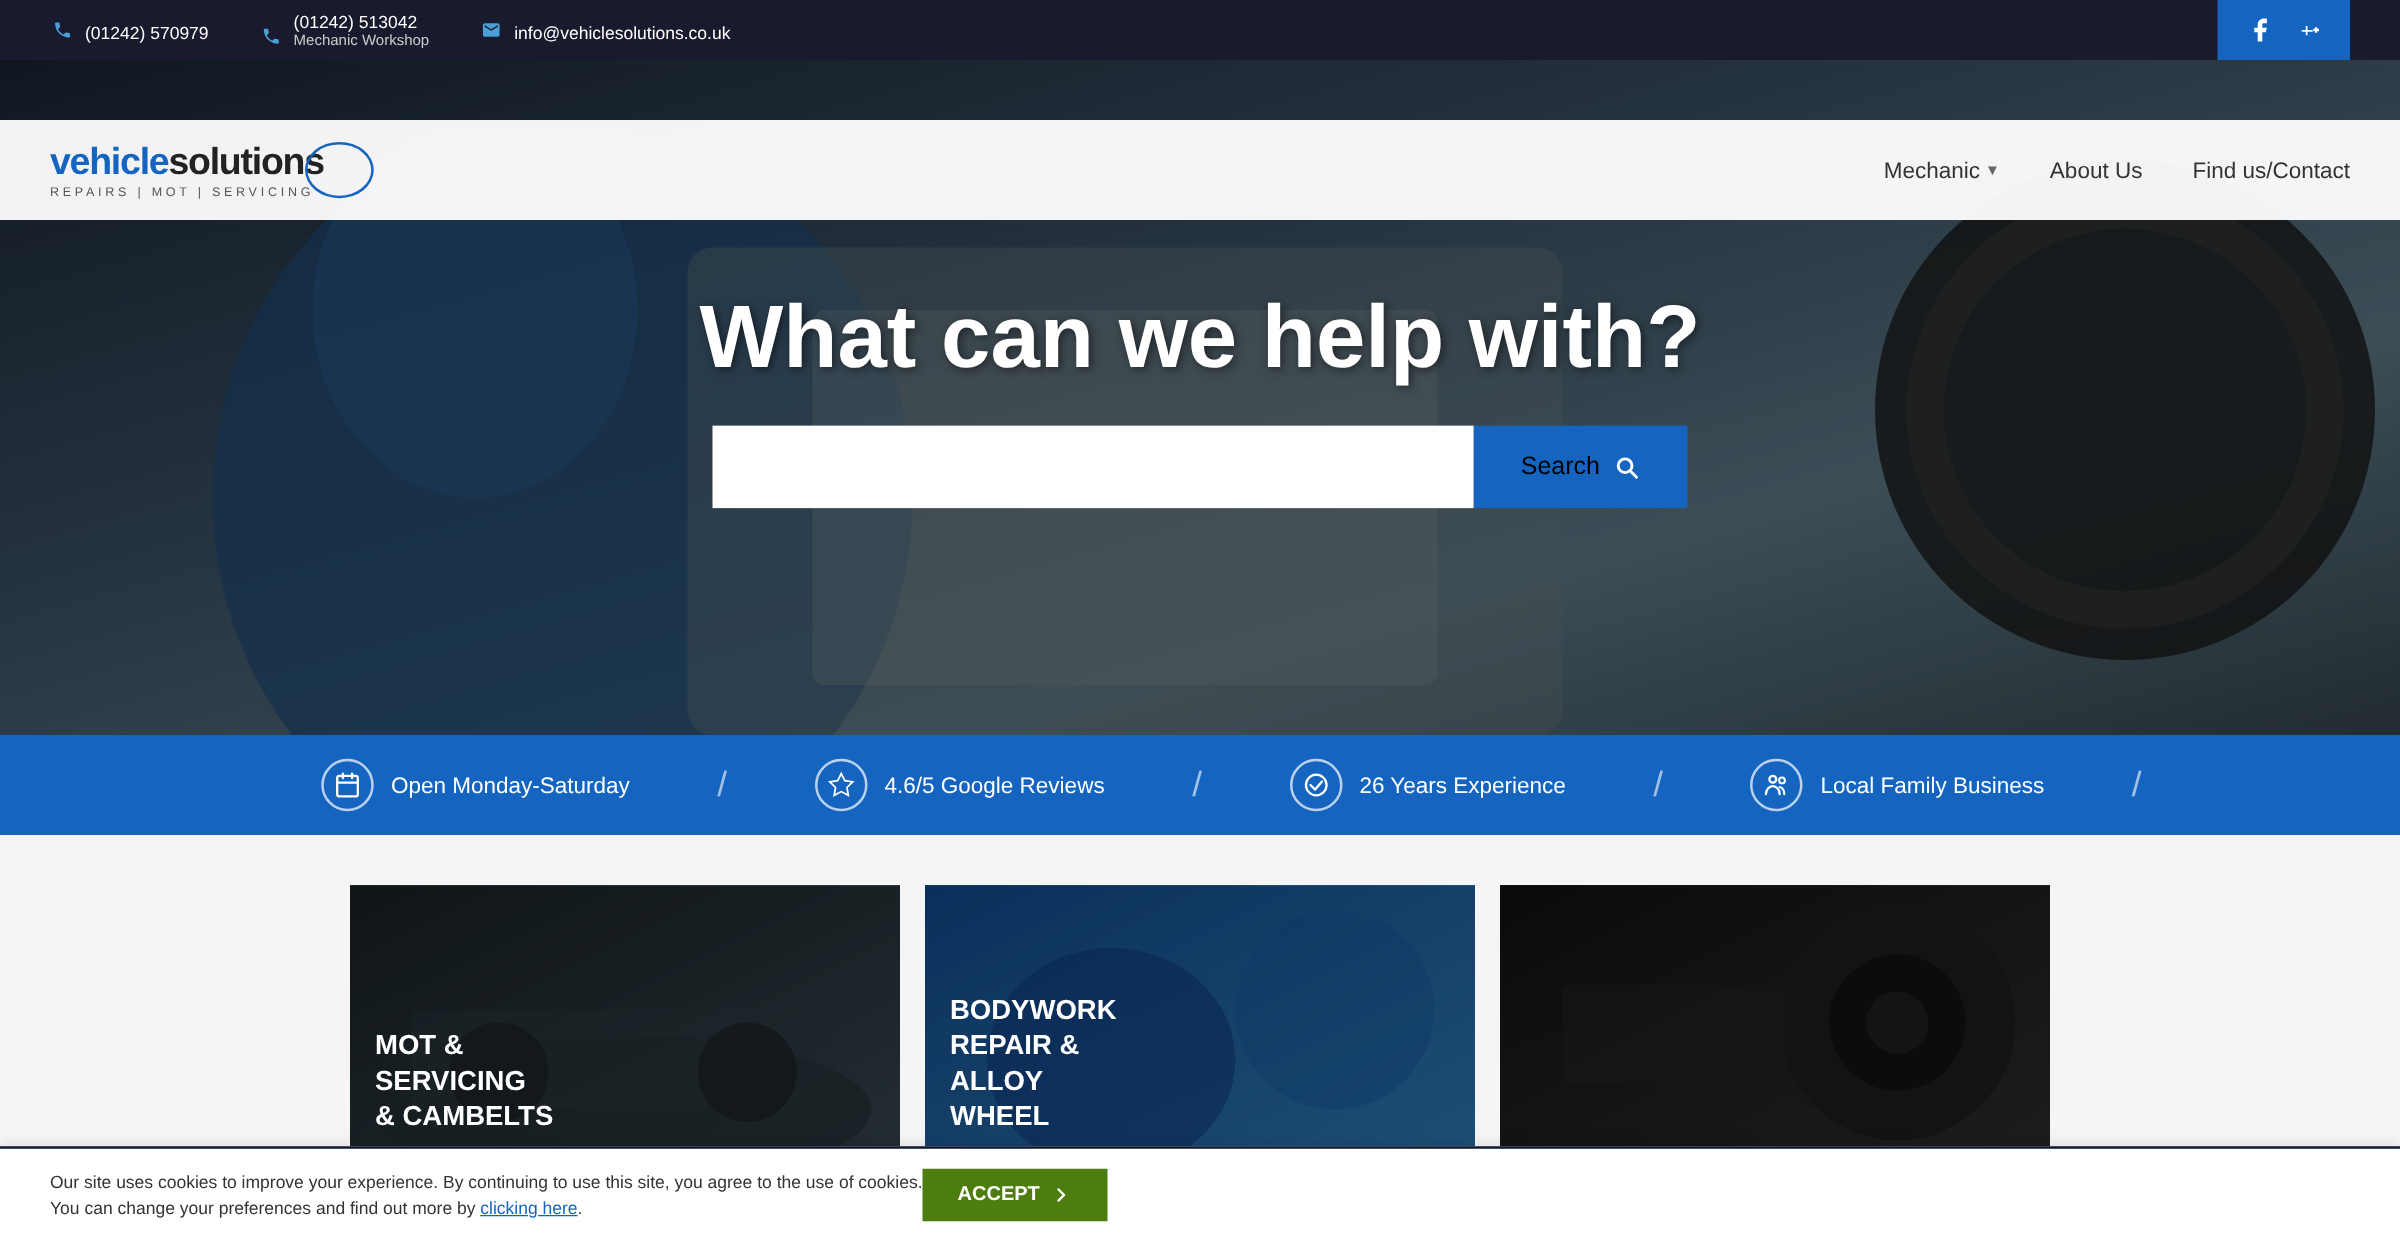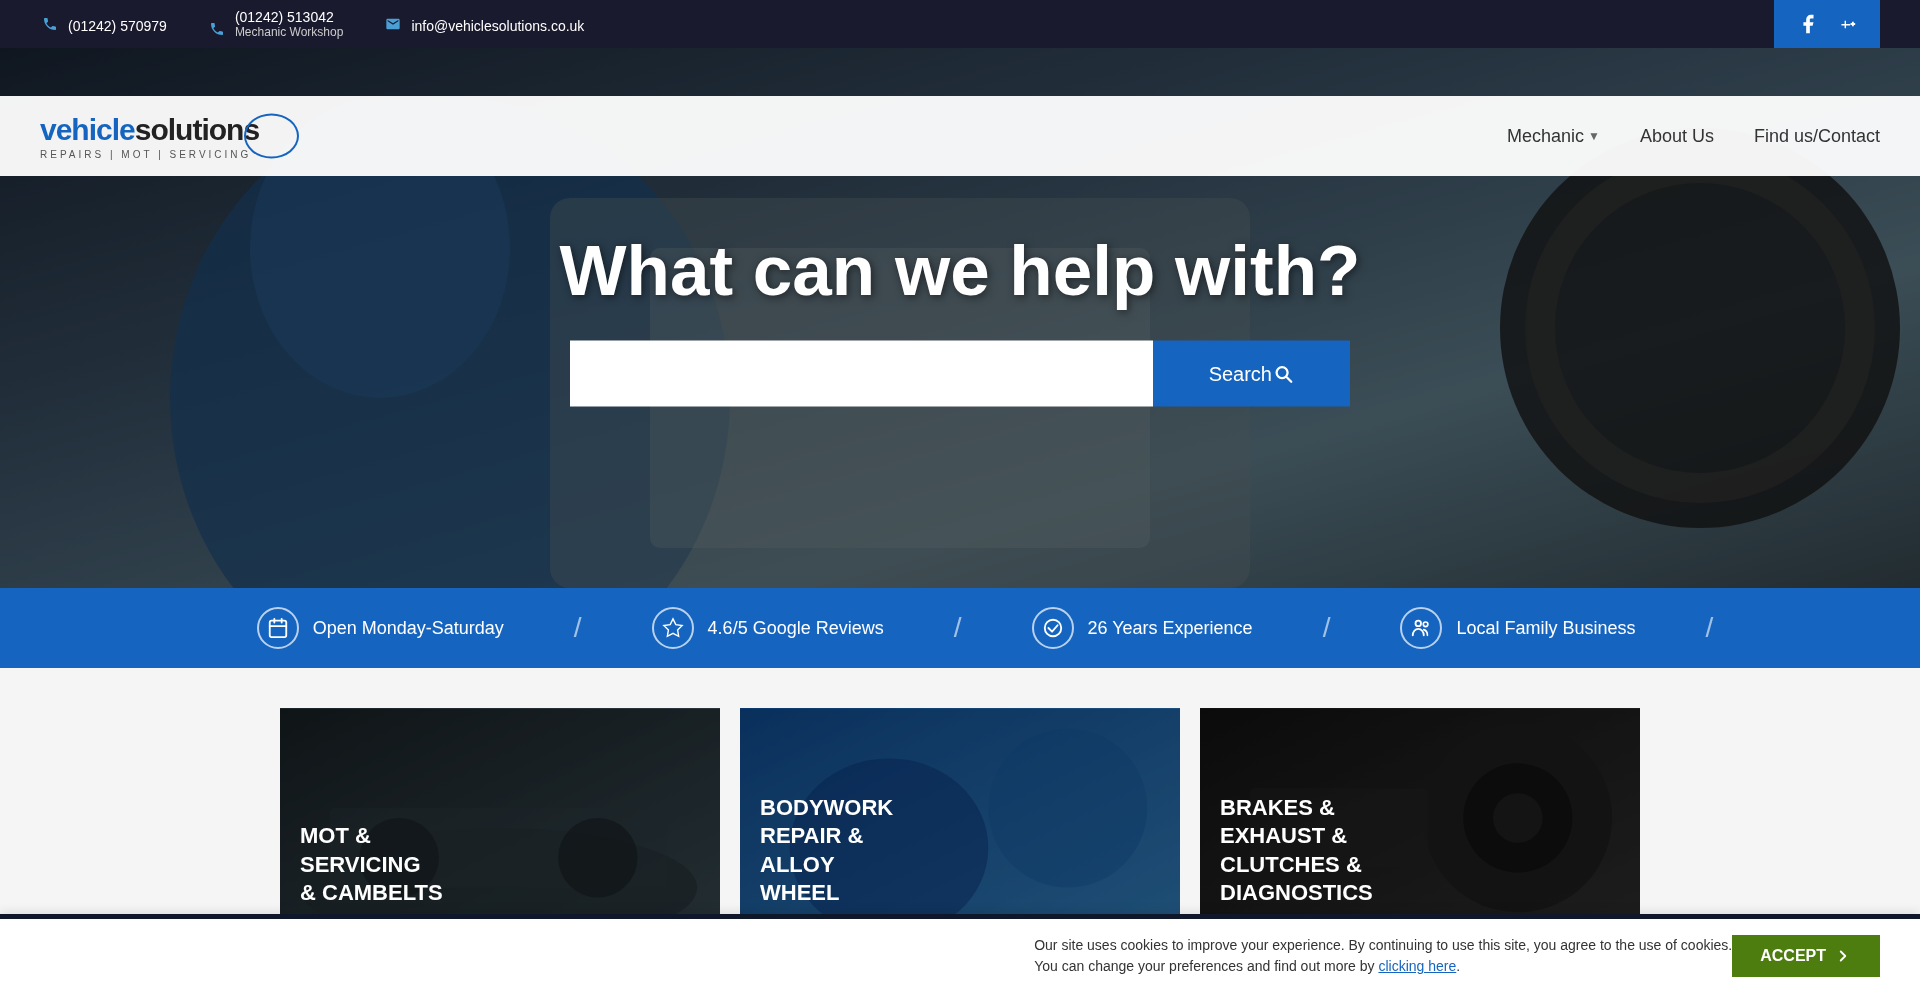--- a/index.html
+++ b/index.html
@@ -135,27 +135,28 @@
     .search-input {
       flex: 1;
       border: none;
       outline: none;
       padding: 0 20px;
       font-size: 16px;
       background: #fff;
     }
     .search-button {
       background: #1565c0;
-      color: #ffffff;
+      color: #000000;
       border: none;
-      padding: 0 56px;
+      padding: 0 38px;
       font-size: 20px;
       cursor: pointer;
       display: flex;
       align-items: center;
+      gap: 10px;
       font-weight: 500;
     }
 
     
     .stats-bar {
       background: #1565c0;
       height: 80px;
       display: flex;
       align-items: center;
       justify-content: center;
@@ -229,25 +230,25 @@
       text-transform: uppercase;
     }
 
     
     .cookie-banner {
       position: fixed;
       bottom: 0;
       left: 0;
       right: 0;
       background: #fff;
-      border-top: 5px solid #0f172a;
+      border-top: 2px solid #0f172a;
       padding: 16px 40px;
       display: flex;
       align-items: center;
-      justify-content: flex-end;
+      justify-content: flex-start;
       z-index: 1000;
       box-shadow: 0 -2px 10px rgba(0,0,0,0.1);
     }
     .cookie-text {
       font-size: 14px;
       color: #333;
       max-width: 900px;
       line-height: 1.5;
     }
     .cookie-link {
@@ -531,23 +532,20 @@
           <rect width="443" height="220" fill="url(#brkGrad)"></rect>
 
           <circle cx="320" cy="110" r="95" fill="#2c2c2c" opacity="0.9"></circle>
           <circle cx="320" cy="110" r="55" fill="#1a1a1a" opacity="0.9"></circle>
           <circle cx="320" cy="110" r="25" fill="#333" opacity="0.8"></circle>
           <rect x="50" y="80" width="180" height="80" rx="5" fill="#333" opacity="0.5"></rect>
           <rect width="443" height="220" fill="rgba(0,0,0,0.25)"></rect>
         </svg>
       </div>
       <div class="service-card-overlay"></div>
-      <div class="service-card-text">
-        BRAKES &amp;<br>EXHAUST &amp;<br>CLUTCHES &amp;<br>DIAGNOSTICS
-      </div>
     </div>
 
   </div>
 </div>
 
 <div class="cookie-banner">
   <div class="cookie-text">
     <span>Our site uses cookies to improve your experience. By continuing to use this site, you agree to the use of cookies.</span><br>
     <span>You can change your preferences and find out more by </span><span class="cookie-link">clicking here</span><span>.</span>
   </div>

